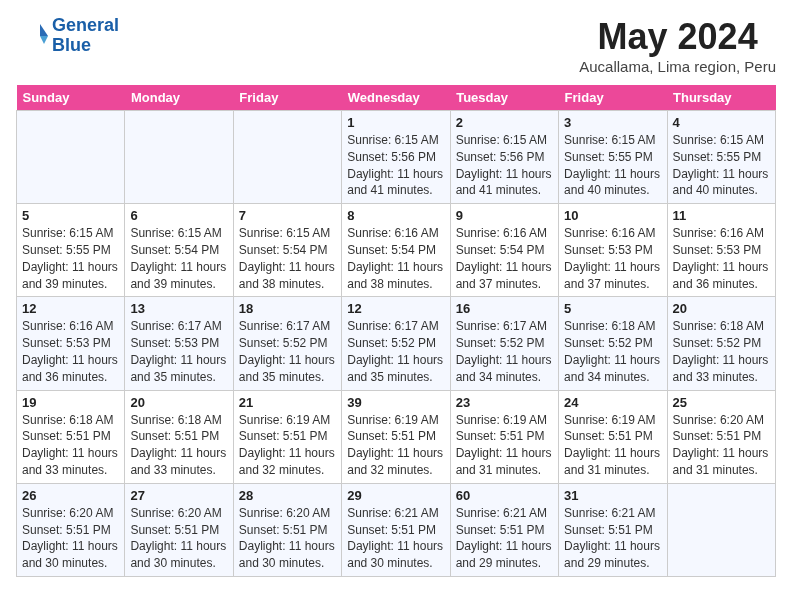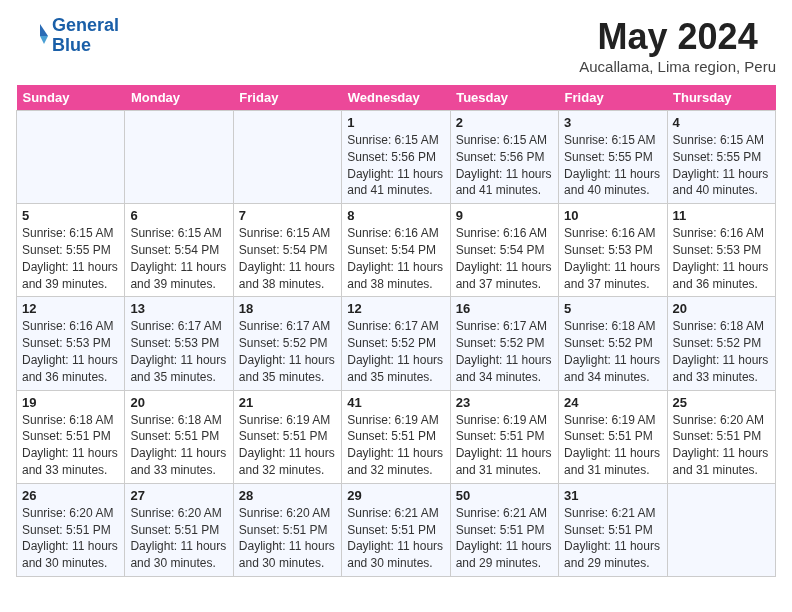--- a/index.html
+++ b/index.html
@@ -274,21 +274,21 @@
 and 33 minutes.</div>
         </td>
         <td>
           <span class="day-number">21</span>
           <div class="day-info" style="white-space: pre-line;">Sunrise: 6:19 AM
 Sunset: 5:51 PM
 Daylight: 11 hours
 and 32 minutes.</div>
         </td>
         <td>
-          <span class="day-number">41</span>
+          <span class="day-number">39</span>
           <div class="day-info" style="white-space: pre-line;">Sunrise: 6:19 AM
 Sunset: 5:51 PM
 Daylight: 11 hours
 and 32 minutes.</div>
         </td>
         <td>
           <span class="day-number">23</span>
           <div class="day-info" style="white-space: pre-line;">Sunrise: 6:19 AM
 Sunset: 5:51 PM
 Daylight: 11 hours
@@ -332,21 +332,21 @@
 and 30 minutes.</div>
         </td>
         <td>
           <span class="day-number">29</span>
           <div class="day-info" style="white-space: pre-line;">Sunrise: 6:21 AM
 Sunset: 5:51 PM
 Daylight: 11 hours
 and 30 minutes.</div>
         </td>
         <td>
-          <span class="day-number">50</span>
+          <span class="day-number">60</span>
           <div class="day-info" style="white-space: pre-line;">Sunrise: 6:21 AM
 Sunset: 5:51 PM
 Daylight: 11 hours
 and 29 minutes.</div>
         </td>
         <td>
           <span class="day-number">31</span>
           <div class="day-info" style="white-space: pre-line;">Sunrise: 6:21 AM
 Sunset: 5:51 PM
 Daylight: 11 hours

